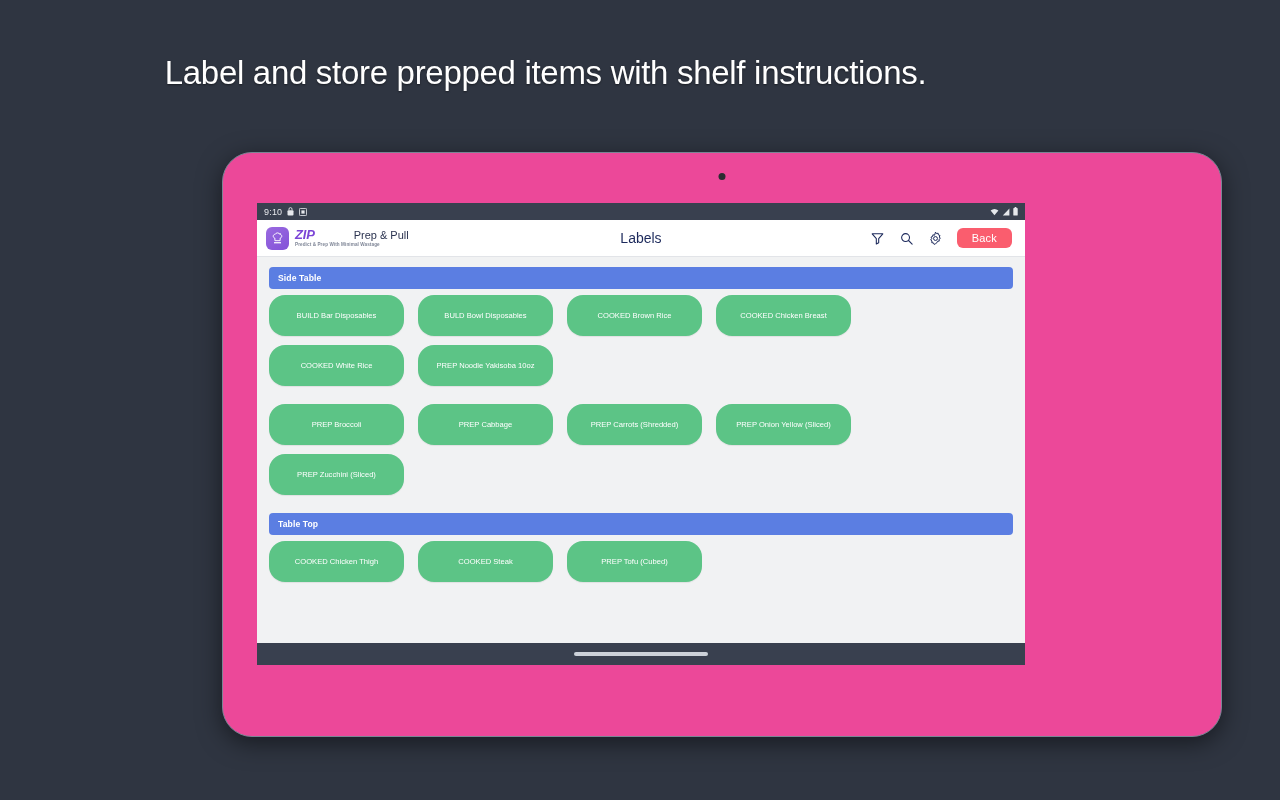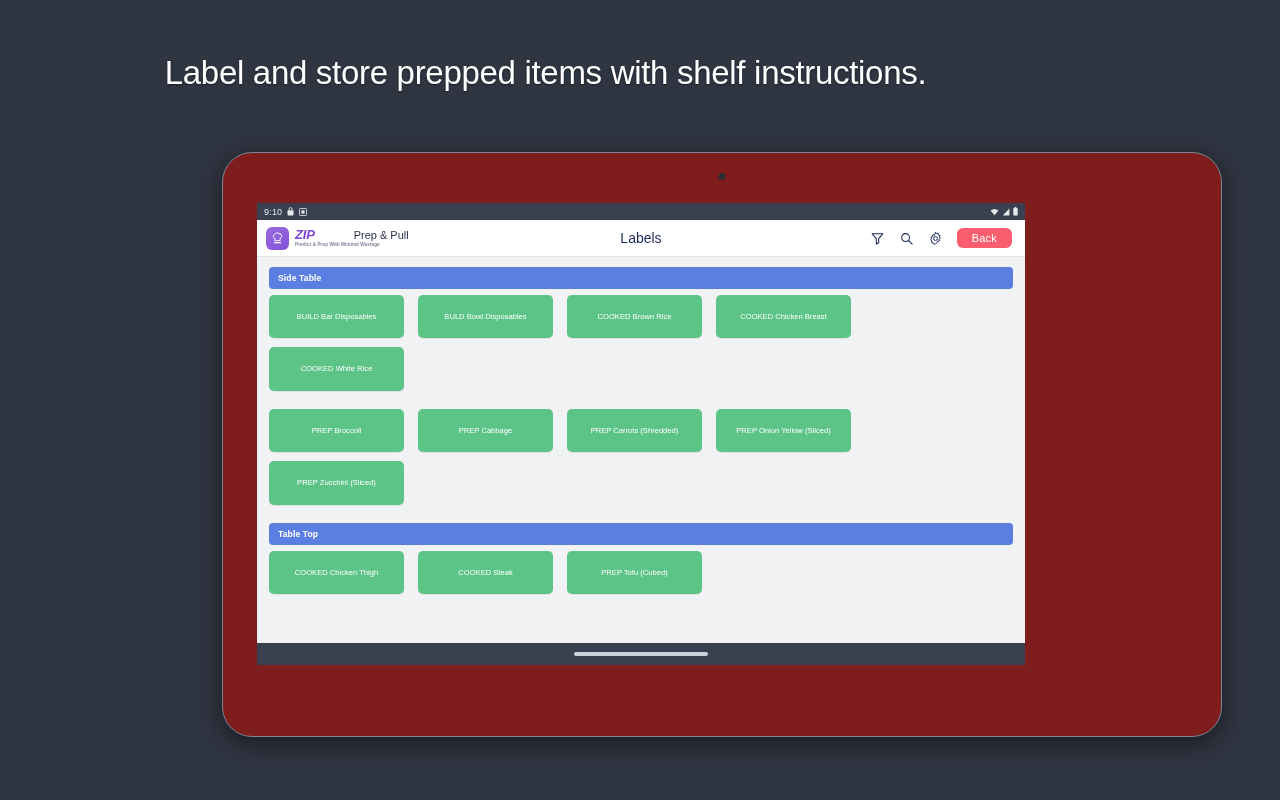--- a/index.html
+++ b/index.html
@@ -20,21 +20,21 @@
     color: #ffffff;
     letter-spacing: -0.3px;
     text-shadow: 0 1px 2px rgba(0,0,0,0.45);
   }
 
   
   .tablet {
     position: absolute;
     left: 222px; top: 152px;
     width: 1000px; height: 585px;
-    background: #7f1d1d;
+    background: #ec4899;
     border-radius: 30px;
     border: 1.5px solid #7b8595;
     box-shadow: 0 6px 24px rgba(0,0,0,0.5);
   }
   .camera-dot {
     position: absolute;
     left: 50%; top: 20px;
     transform: translateX(-50%);
     width: 7px; height: 7px;
     border-radius: 50%;
@@ -145,28 +145,28 @@
     flex-wrap: wrap;
     gap: 0;
     margin-bottom: 9px;
   }
   .chip {
     width: 135px;
     min-height: 41px;
     margin: 0 14px 9px 0;
     background: #5cc486;
     color: #ffffff;
-    border-radius: 5px;
+    border-radius: 16px;
     display: flex;
     align-items: center;
     justify-content: center;
     text-align: center;
     font-size: 7.6px;
     line-height: 1.5;
-    padding: 16px 6px;
+    padding: 6px 6px;
     cursor: pointer;
     box-shadow: 0 1px 1px rgba(0,0,0,0.07);
   }
 
   
   .navbar {
     position: absolute;
     left: 34px; top: 490px;
     width: 768px; height: 22px;
     background: #39404f;
@@ -268,20 +268,21 @@
 
     <div class="content">
 
       <div class="section-header">Side Table</div>
       <div class="chip-row">
         <div class="chip">BUILD Bar Disposables</div>
         <div class="chip">BULD Bowl Disposables</div>
         <div class="chip">COOKED Brown Rice</div>
         <div class="chip">COOKED Chicken Breast</div>
         <div class="chip">COOKED White Rice</div>
+        <div class="chip">PREP Noodle Yakisoba 10oz</div>
       </div>
 
       <div class="chip-row">
         <div class="chip">PREP Broccoli</div>
         <div class="chip">PREP Cabbage</div>
         <div class="chip">PREP Carrots (Shredded)</div>
         <div class="chip">PREP Onion Yellow (Sliced)</div>
         <div class="chip">PREP Zucchini (Sliced)</div>
       </div>
 

